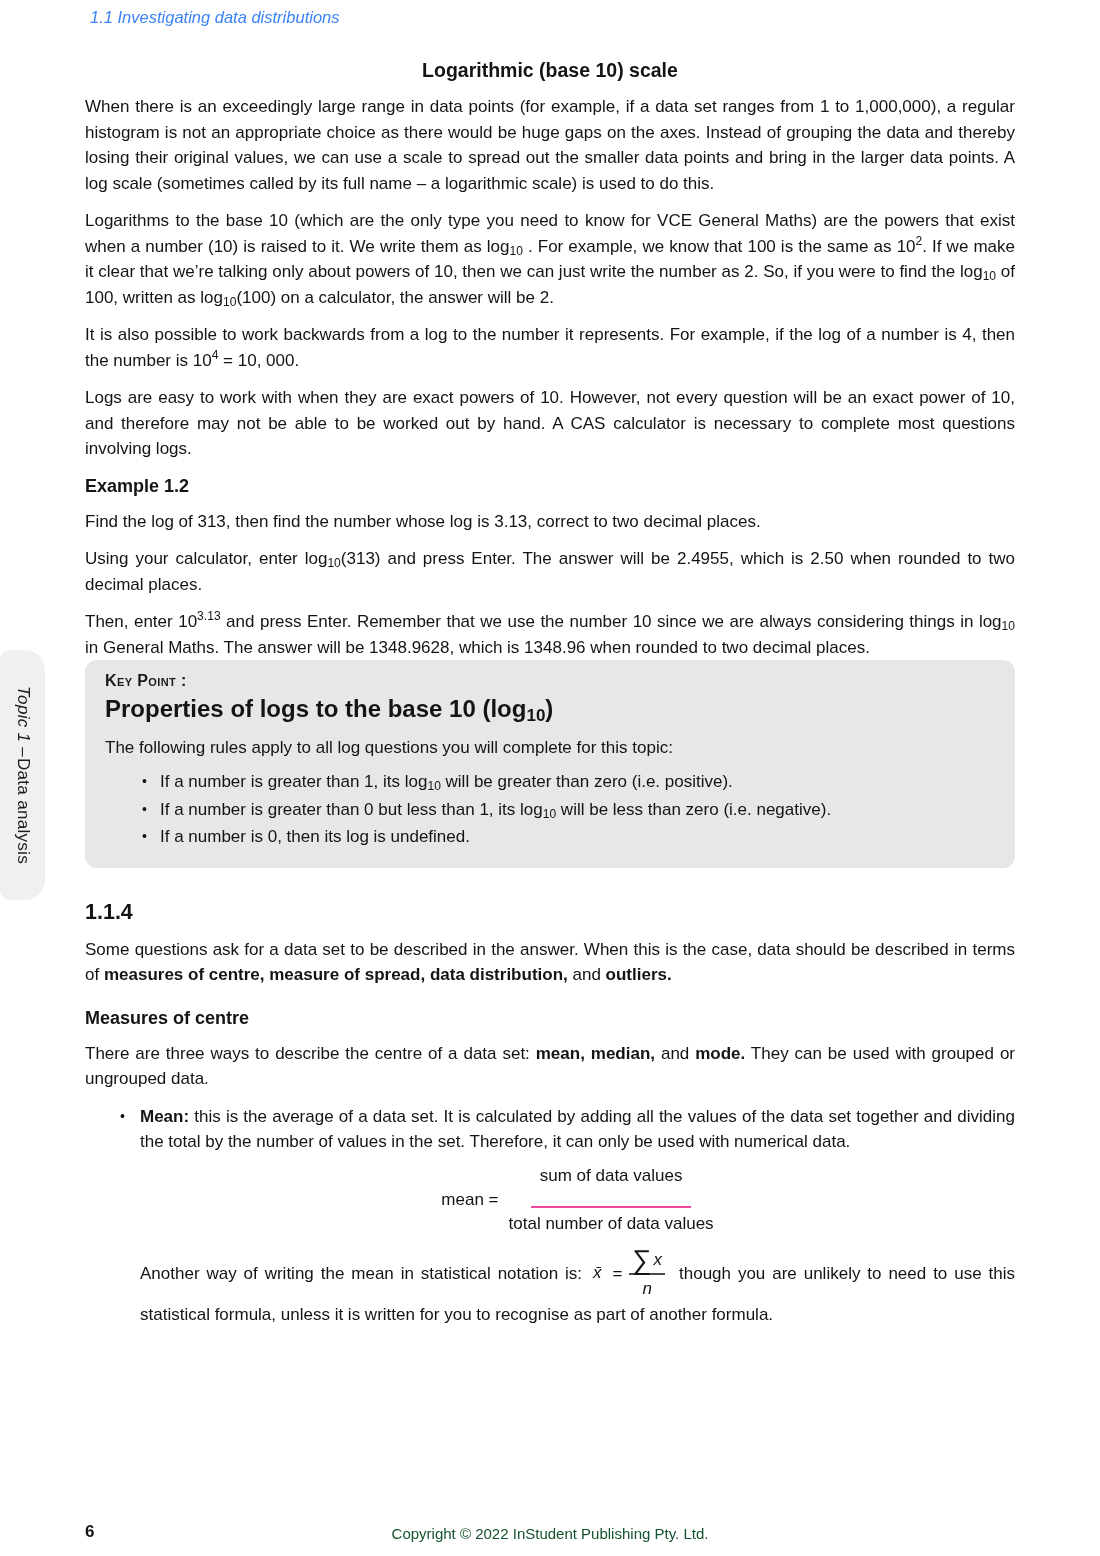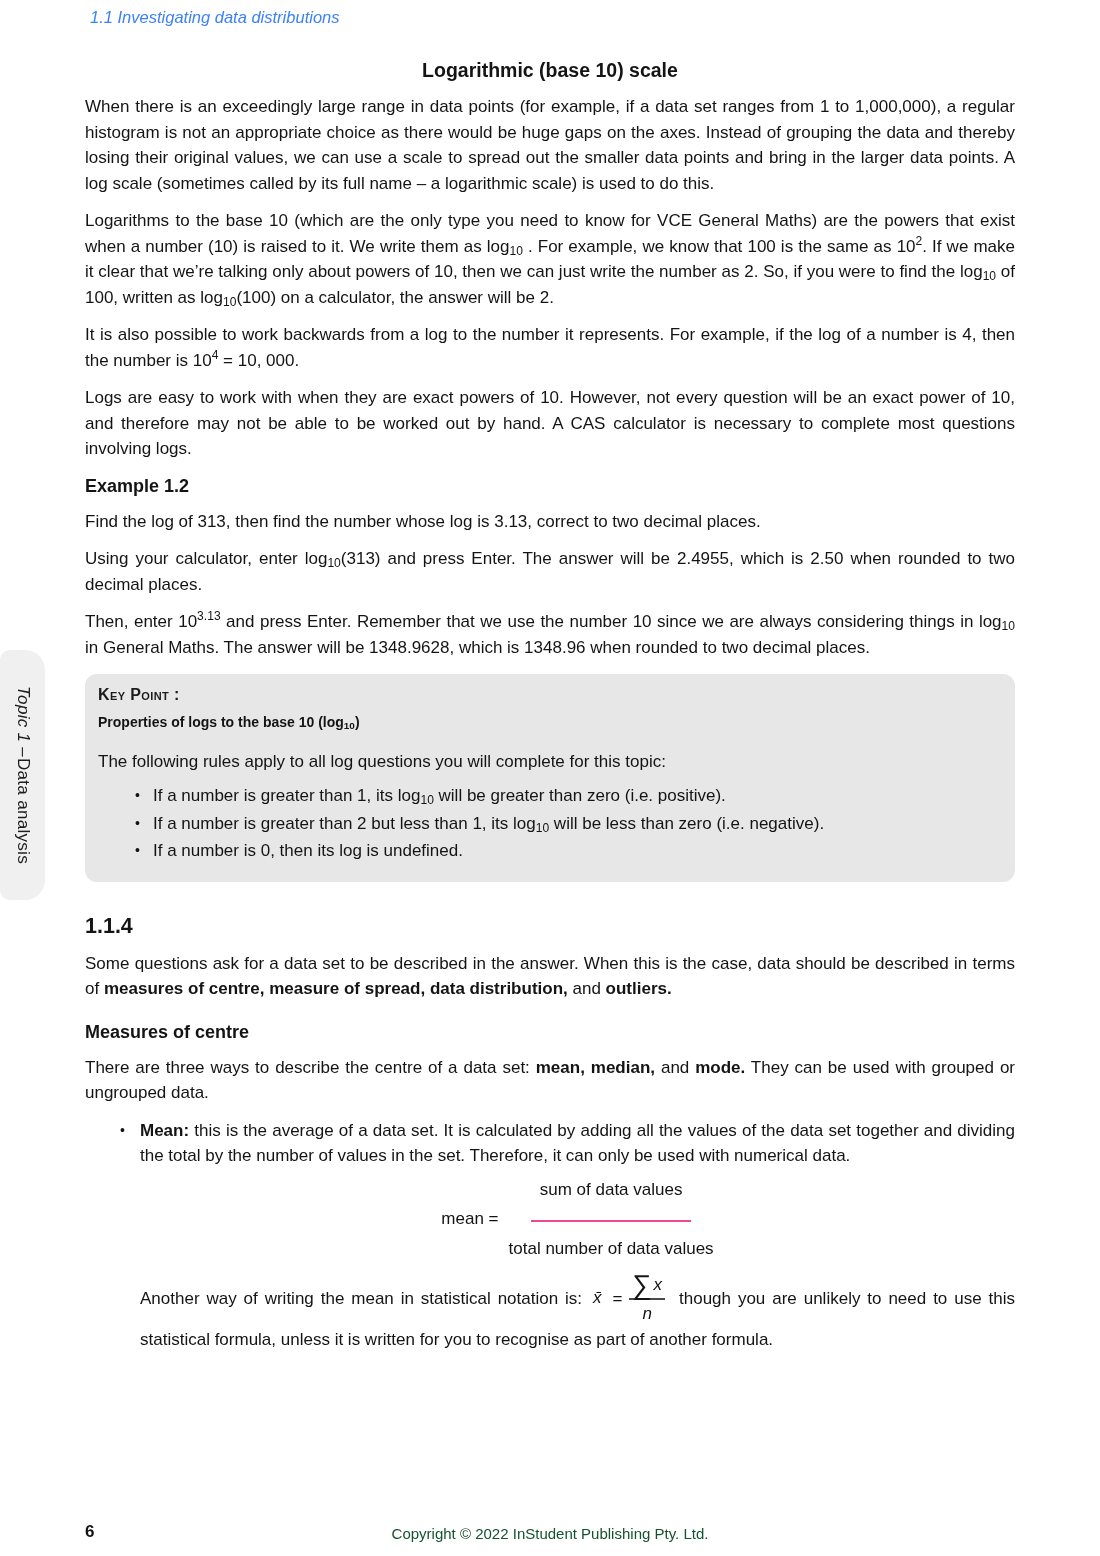--- a/index.html
+++ b/index.html
@@ -47,33 +47,32 @@
   }
 
   
   .seg-b { font-weight: 700; }
   .seg-sub { font-size: 71%; vertical-align: -0.25em; line-height: 0; }
   .seg-sup { font-size: 71%; vertical-align: 0.55em; line-height: 0; }
   .seg-bsub { font-weight: 700; font-size: 71%; vertical-align: -0.25em; line-height: 0; }
 
   
   .keypoint {
-    margin-top: 14px;
     background: #e7e7e7;
     border-radius: 12px;
-    padding: 12px 14px 18px 13px;
+    padding: 12px 14px 18px 20px;
   }
   .kp-label {
     font-variant: small-caps;
     font-size: 16px;
     letter-spacing: 0.4px;
     font-weight: 700;
     color: #1b1b1b;
   }
-  .kp-title { font-size: 14px; font-weight: 700; margin-top: 6px; }
+  .kp-title { font-size: 24px; font-weight: 700; margin-top: 6px; }
   .kp-intro { margin-top: 13px; }
   .kp-bullets { margin-top: 9px; }
   .kp-bullet { display: flex; margin-top: 2px; }
   .kp-bullet .marker { width: 18px; margin-left: 37px; font-size: 14px; flex: 0 0 auto; }
   .kp-bullet .bullet-body { flex: 1; }
 
   
   .h-section {
     margin-top: 32px;
     font-size: 21.5px;
@@ -101,21 +100,21 @@
     text-align: center;
   }
   .frac {
     display: inline-flex;
     flex-direction: column;
     align-items: center;
     margin-left: 10px;
     vertical-align: middle;
   }
   .frac .num { border-bottom: 2px solid #ec4899; padding: 0 9px 18px; }
-  .frac .den { padding-top: 14px; }
+  .frac .den { padding-top: 3px; }
 
   .stat-note { margin-top: 10px; }
   .sfrac {
     display: inline-flex;
     flex-direction: column;
     align-items: center;
     vertical-align: middle;
     margin: 0 7px;
   }
   .sfrac .num {
@@ -190,21 +189,21 @@
     <div class="kp-label">Key Point :</div>
     <div class="kp-title body-text"><span class="seg-b">Properties of logs to the base 10 (log</span><span class="seg-bsub">10</span><span class="seg-b">)</span></div>
     <div class="kp-intro body-text">The following rules apply to all log questions you will complete for this topic:</div>
     <div class="kp-bullets">
       <div class="kp-bullet body-text">
         <span class="marker">•</span>
         <span class="bullet-body"><span>If a number is greater than 1, its log</span><span class="seg-sub">10</span><span> will be greater than zero (i.e. positive).</span></span>
       </div>
       <div class="kp-bullet body-text">
         <span class="marker">•</span>
-        <span class="bullet-body"><span>If a number is greater than 2 but less than 1, its log</span><span class="seg-sub">10</span><span> will be less than zero (i.e. negative).</span></span>
+        <span class="bullet-body"><span>If a number is greater than 0 but less than 1, its log</span><span class="seg-sub">10</span><span> will be less than zero (i.e. negative).</span></span>
       </div>
       <div class="kp-bullet body-text">
         <span class="marker">•</span>
         <span class="bullet-body"><span>If a number is 0, then its log is undefined.</span></span>
       </div>
     </div>
   </div>
 
   <div class="h-section">
     <span class="sec-num">1.1.4</span>

